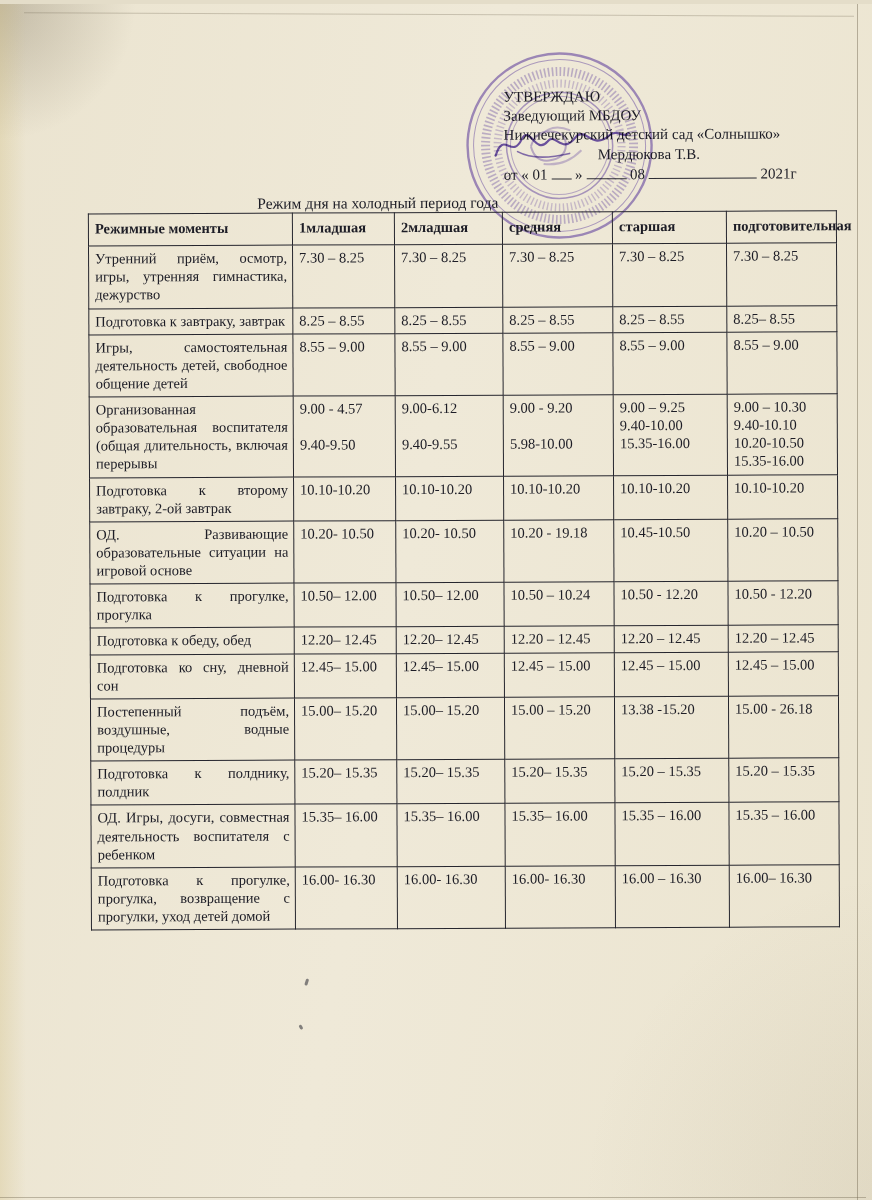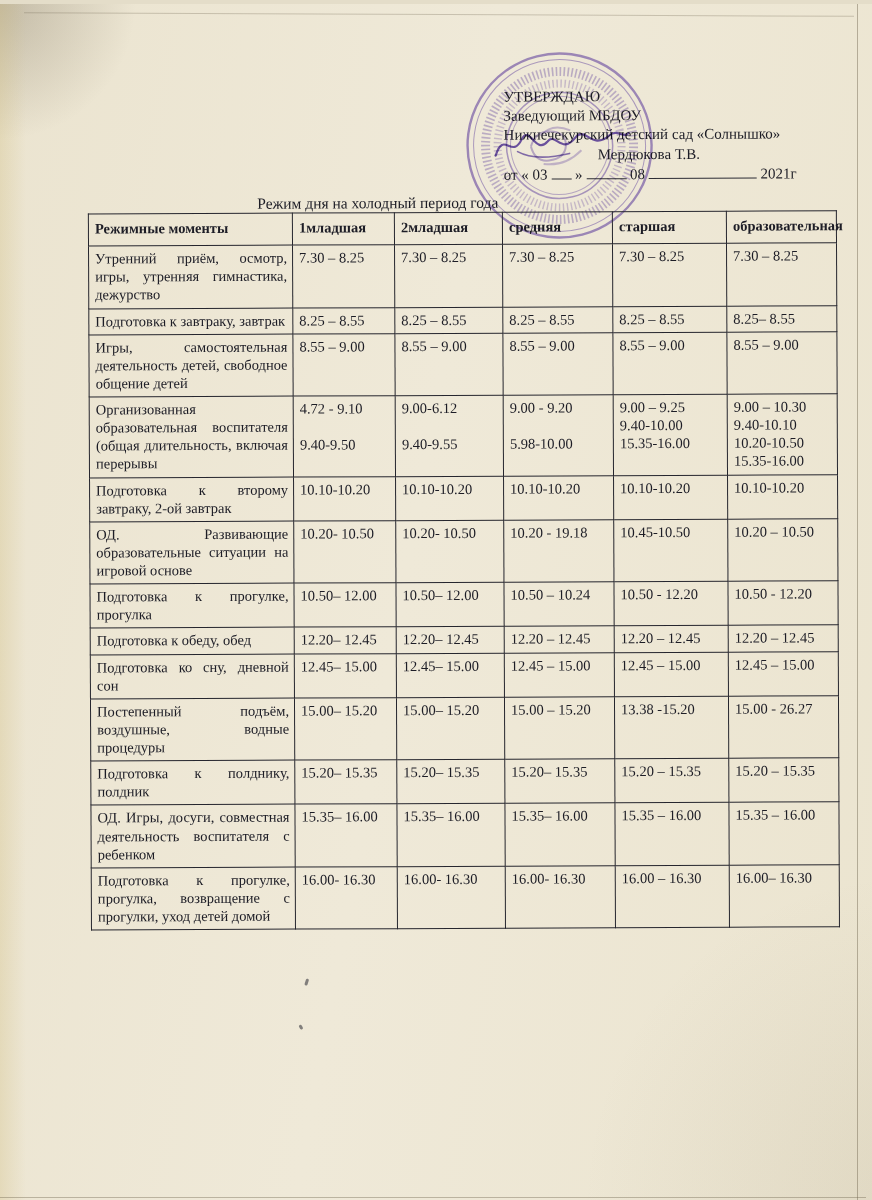--- a/index.html
+++ b/index.html
@@ -79,21 +79,21 @@
   <div class="content">
 
     <div class="approval">
       <div>УТВЕРЖДАЮ</div>
       <div>Заведующий МБДОУ</div>
       <div>Нижнечекурский  детский сад «Солнышко»</div>
       <div class="sig-line">
         <span class="sig-indent"></span><span>Мердюкова Т.В.</span>
       </div>
       <div class="date-line">
-        <span>от « 03</span>
+        <span>от « 01</span>
         <span class="u w20"></span>
         <span>»</span>
         <span class="u w40"></span>
         <span>08</span>
         <span class="u w110"></span>
         <span>2021г</span>
       </div>
     </div>
 
     <svg class="stamp" viewBox="0 0 196 196">
@@ -126,21 +126,21 @@
           <col class="c4">
           <col class="c5">
       </colgroup>
       <thead>
         <tr>
             <th>Режимные моменты</th>
             <th>1младшая</th>
             <th>2младшая</th>
             <th>средняя</th>
             <th>старшая</th>
-            <th>образовательная</th>
+            <th>подготовительная</th>
           </tr>
       </thead>
       <tbody>
           <tr>
             <td class="label">Утренний приём, осмотр, игры, утренняя гимнастика, дежурство</td>
             <td class="time">7.30 – 8.25</td>
             <td class="time">7.30 – 8.25</td>
             <td class="time">7.30 – 8.25</td>
             <td class="time">7.30 – 8.25</td>
             <td class="time">7.30 – 8.25</td>
@@ -156,21 +156,21 @@
           <tr>
             <td class="label">Игры, самостоятельная деятельность детей, свободное общение детей</td>
             <td class="time">8.55 – 9.00</td>
             <td class="time">8.55 – 9.00</td>
             <td class="time">8.55 – 9.00</td>
             <td class="time">8.55 – 9.00</td>
             <td class="time">8.55 – 9.00</td>
           </tr>
           <tr>
             <td class="label">Организованная образовательная воспитателя (общая длительность, включая перерывы</td>
-            <td class="time">4.72 - 9.10
+            <td class="time">9.00 - 4.57
 
 9.40-9.50</td>
             <td class="time">9.00-6.12
 
 9.40-9.55</td>
             <td class="time">9.00 - 9.20
 
 5.98-10.00</td>
             <td class="time">9.00 – 9.25
 9.40-10.00
@@ -219,21 +219,21 @@
             <td class="time">12.45 – 15.00</td>
             <td class="time">12.45 – 15.00</td>
             <td class="time">12.45 – 15.00</td>
           </tr>
           <tr>
             <td class="label">Постепенный подъём, воздушные, водные процедуры</td>
             <td class="time">15.00– 15.20</td>
             <td class="time">15.00– 15.20</td>
             <td class="time">15.00 – 15.20</td>
             <td class="time">13.38 -15.20</td>
-            <td class="time">15.00 - 26.27</td>
+            <td class="time">15.00 - 26.18</td>
           </tr>
           <tr>
             <td class="label">Подготовка к полднику, полдник</td>
             <td class="time">15.20– 15.35</td>
             <td class="time">15.20– 15.35</td>
             <td class="time">15.20– 15.35</td>
             <td class="time">15.20 – 15.35</td>
             <td class="time">15.20 – 15.35</td>
           </tr>
           <tr>

